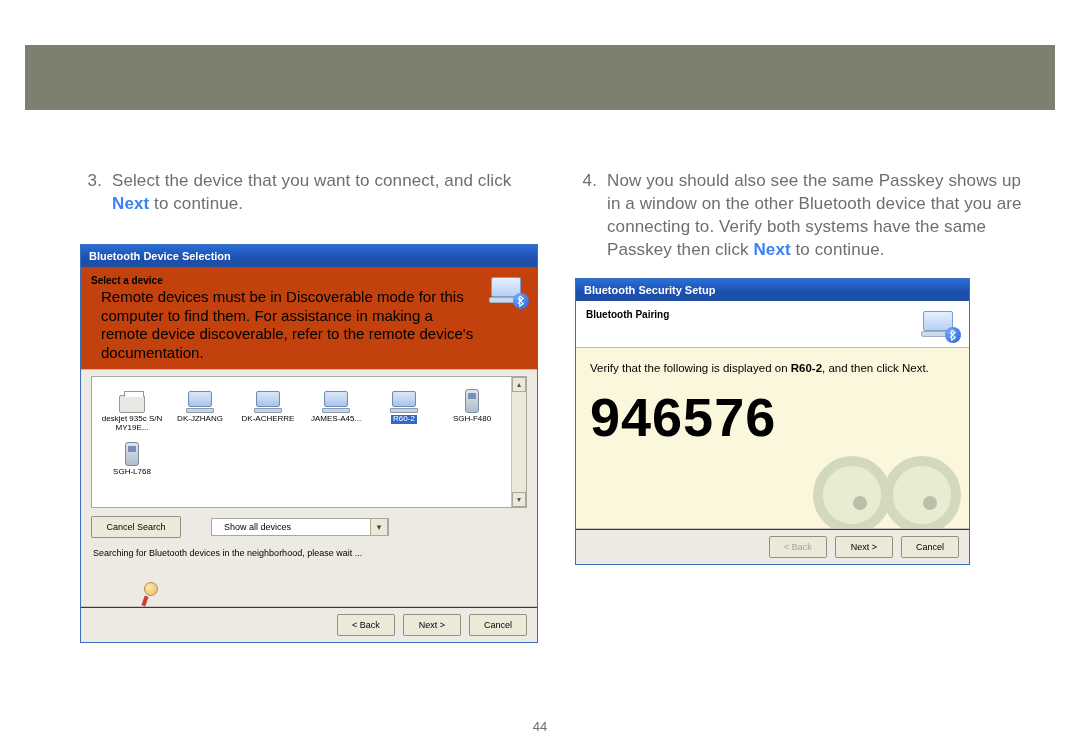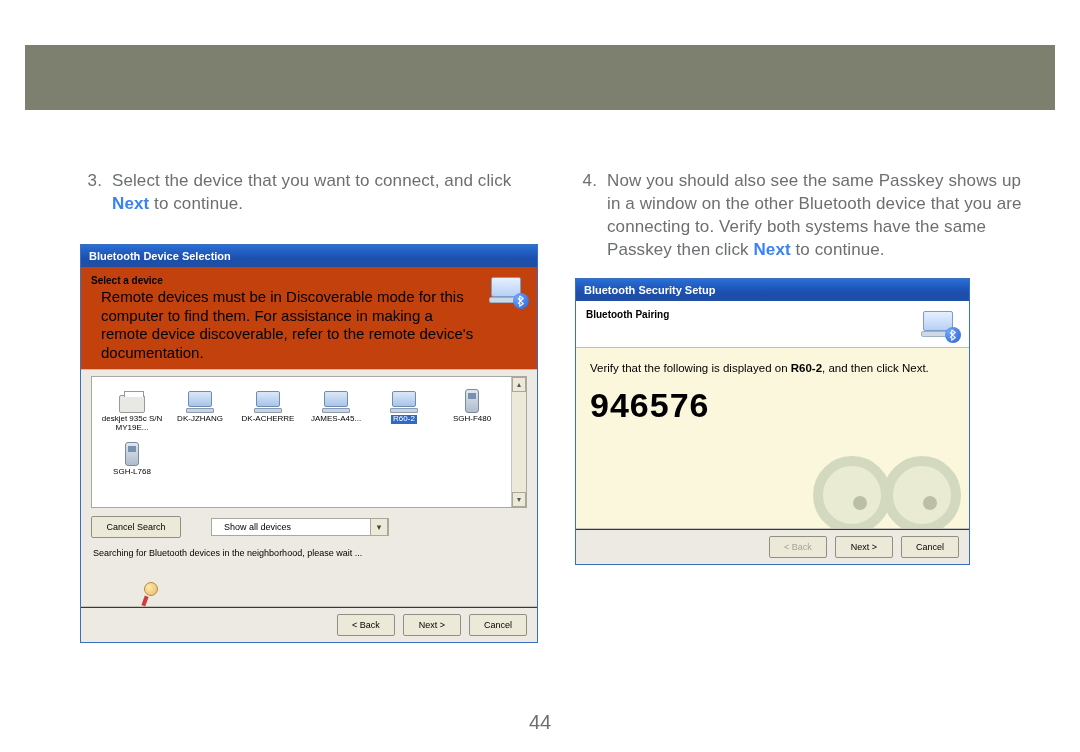--- a/index.html
+++ b/index.html
@@ -277,21 +277,21 @@
     overflow: hidden;
   }
   .verify-text {
     font-size: 11.5px;
     color: #000;
     line-height: 1.4;
   }
   .verify-text b { font-weight: bold; }
   .passkey-display {
     font-family: Arial, sans-serif;
-    font-size: 34px;
+    font-size: 54px;
     font-weight: 900;
     color: #000;
     margin-top: 10px;
     letter-spacing: 1px;
     position: relative;
     z-index: 2;
   }
   .binoc {
     position: absolute;
     right: 12px;
@@ -311,21 +311,21 @@
   .binoc .lens::after {
     content:''; position:absolute; width:14px; height:14px; border-radius:50%;
     background:#4a5a48; top:30px; left:30px;
   }
   .hr { height:1px; background:#c4c4b8; margin:0; }
   .page-num {
     position: absolute;
     bottom: 18px;
     left: 50%;
     transform: translateX(-50%);
-    font-size: 20px;
+    font-size: 13px;
     color: #6c6f72;
     font-weight: 300;
   }
 </style>
 </head>
 <body>
 
 <div class="header-bar"></div>
 
 <div class="columns">

